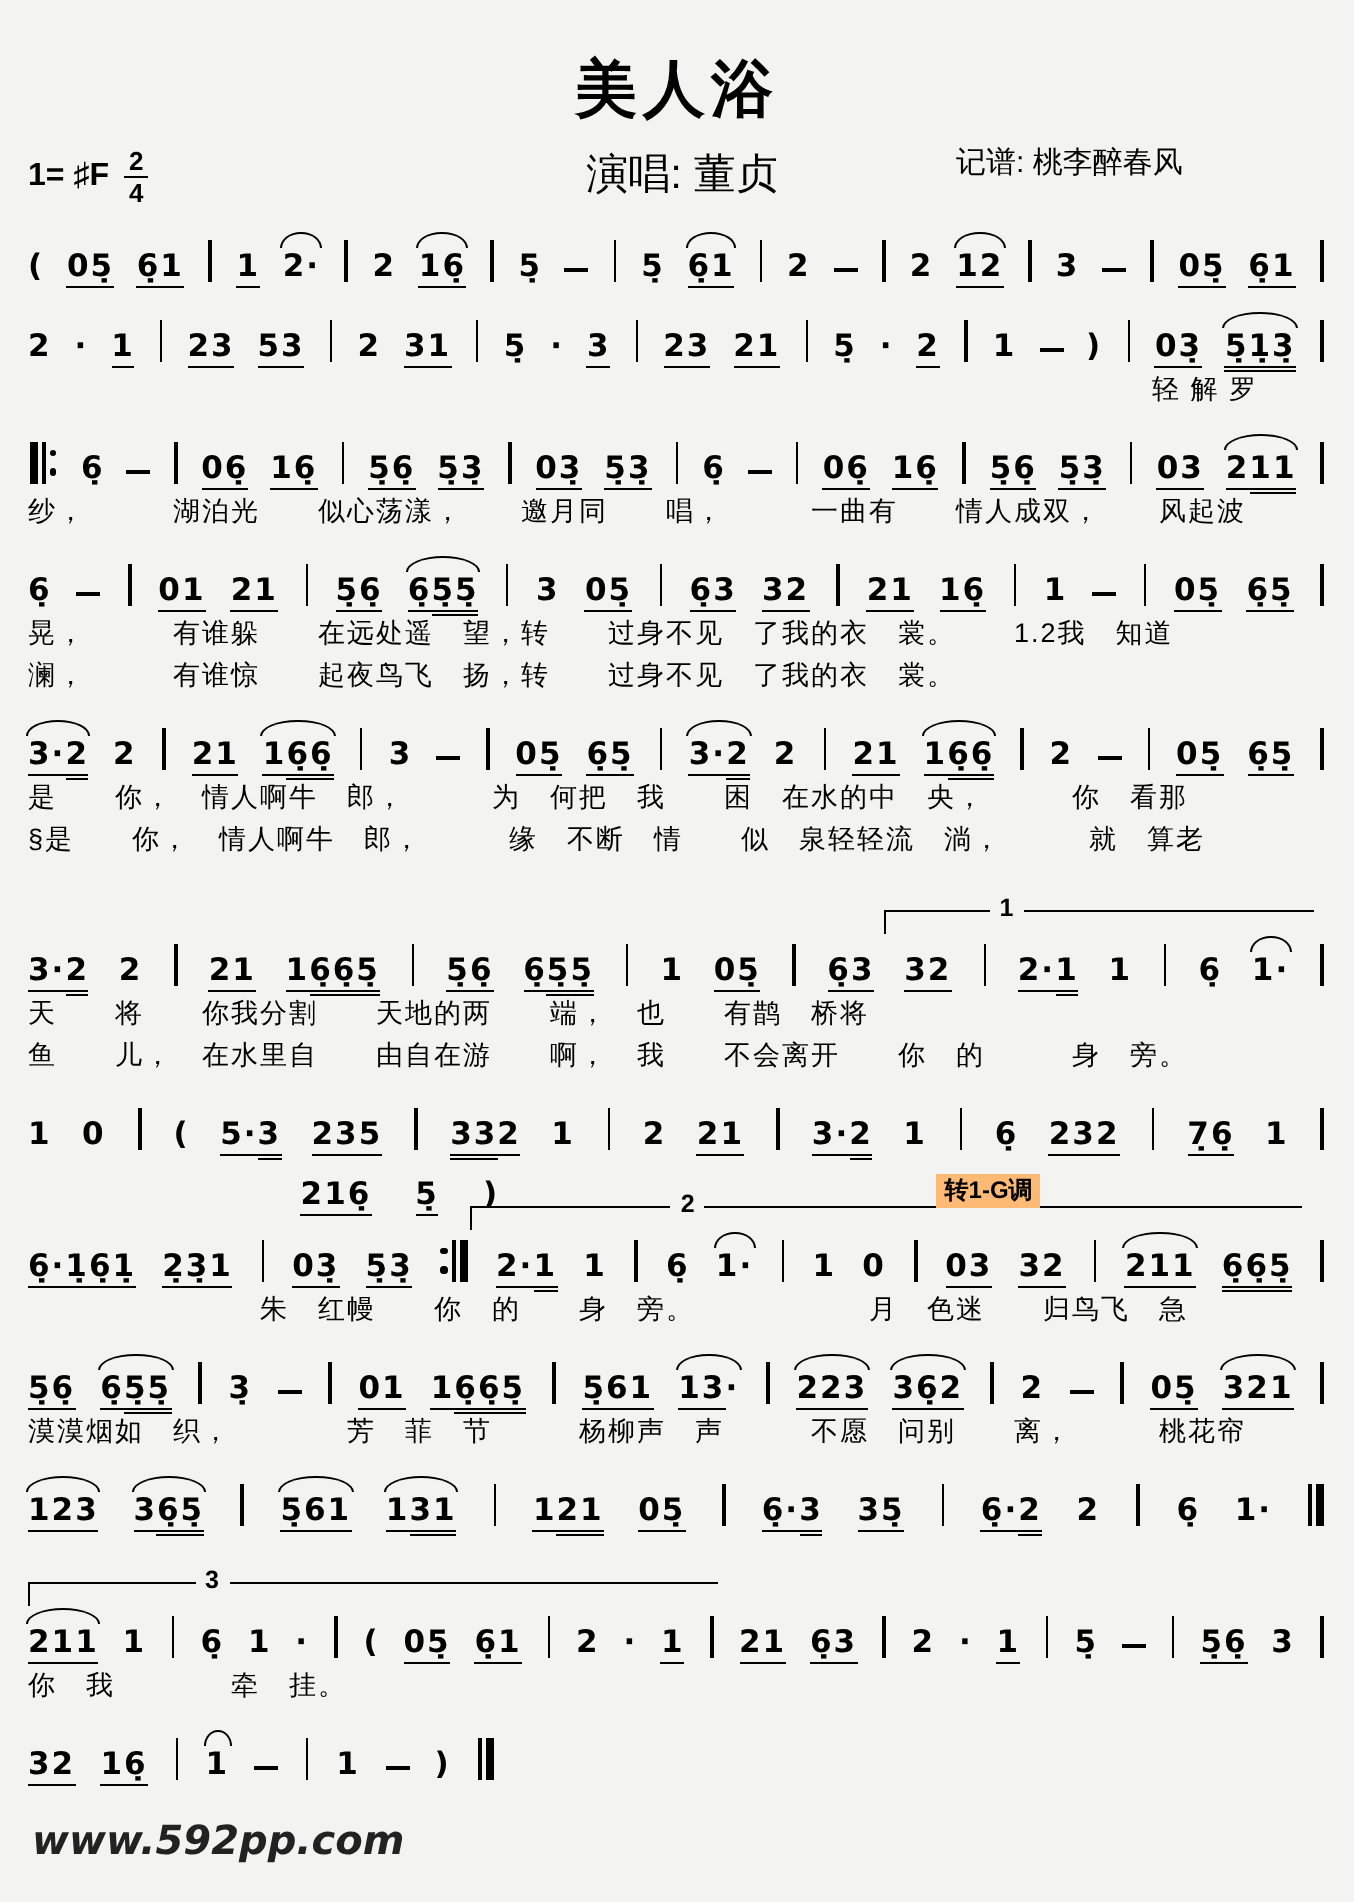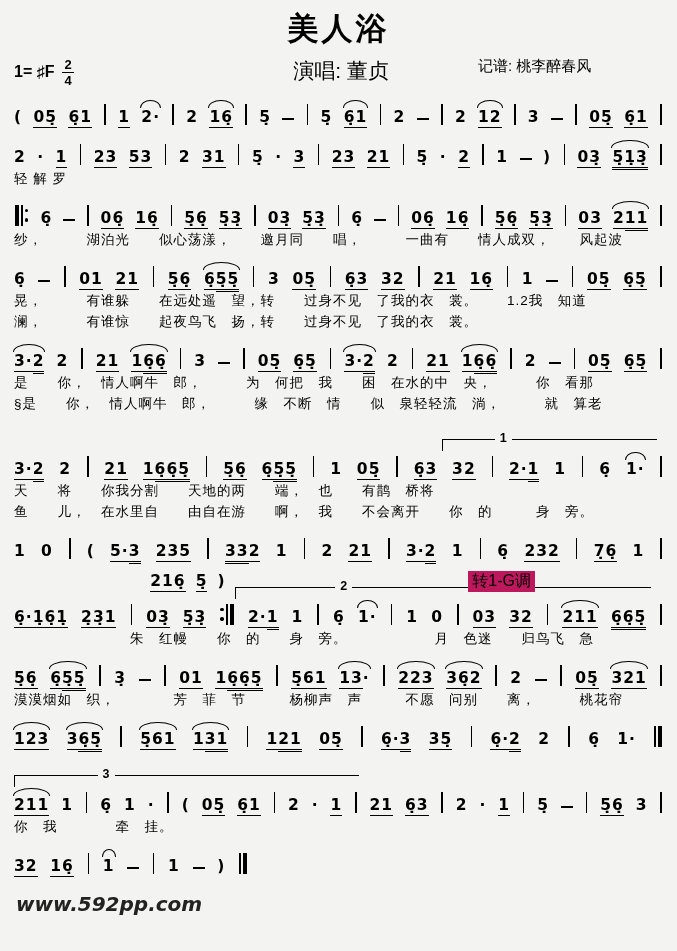--- a/index.html
+++ b/index.html
@@ -2,21 +2,21 @@
 <html><head>
 <meta charset="utf-8">
 <style>
   html,body{margin:0;padding:0}
   body{
     width:677px;height:951px;overflow:hidden;
     background:#f3f3f1;color:#000;
     font-family:"Liberation Sans",sans-serif;
   }
   .sheet{padding:8px 14px 0 14px;position:relative}
-  .title{text-align:center;font-size:31px;font-weight:bold;letter-spacing:3px;margin-top:0}
+  .title{text-align:center;font-size:31px;font-weight:bold;letter-spacing:3px;margin-top:16px}
   .meta-row{display:flex;align-items:flex-start;margin-top:4px}
   .keysig{width:190px;font-size:16px;font-weight:bold;padding-top:4px;white-space:nowrap}
   .frac{display:inline-block;text-align:center;line-height:1;vertical-align:middle;font-weight:bold;font-size:13px;margin-left:8px}
   .frac .t{display:block;border-bottom:1.5px solid #000;padding:0 2px 1px}
   .frac .b{display:block;padding-top:1px}
   .singer{flex:1;text-align:center;font-size:21px;padding-top:3px}
   .credits{width:185px;font-size:15px;line-height:1.55;text-align:left}
   
   .system{margin-top:13px;position:relative}
   .notes{display:flex;justify-content:space-between;align-items:flex-end;
@@ -29,27 +29,27 @@
   .dash{width:12px;height:2.5px;background:#000;display:inline-block;margin-bottom:7px}
   .paren{font-weight:bold}
   .barwrap{display:inline-flex;align-items:center;height:24px;margin-bottom:1px}
   .barwrap i{display:block;margin:0 1px}
   .thin{width:1.5px;height:21px;background:#000}
   .thick{width:4px;height:21px;background:#000}
   .rdots{position:relative;width:4px;height:21px}
   .rdots::before,.rdots::after{content:"";position:absolute;left:0;width:3.5px;height:3.5px;border-radius:50%;background:#000}
   .rdots::before{top:4px}.rdots::after{bottom:4px}
   .lyric{font-size:13.5px;margin-top:3px;white-space:pre;overflow:hidden;letter-spacing:1px}
-  .lyric.right{text-align:left;padding-right:34px}
+  .lyric.right{text-align:right;padding-right:34px}
   .pre{position:relative;height:26px}
   .volta{position:absolute;top:13px;border-top:1.5px solid #000;border-left:1.5px solid #000;height:11px}
   .vlabel{position:absolute;top:-9px;left:24%;background:#f3f3f1;padding:0 5px;font-size:12.5px;font-weight:bold}
-  .notes-inline{position:absolute;top:-2px;display:inline-flex;gap:10px;align-items:flex-end;
+  .notes-inline{position:absolute;top:-2px;display:inline-flex;gap:22px;align-items:flex-end;
     font-family:"DejaVu Sans",sans-serif;font-weight:bold;font-size:15.5px}
-  .keychange{position:absolute;top:-3px;font-size:16px;font-weight:normal;background:#be185d;padding:0 4px;white-space:nowrap}
+  .keychange{position:absolute;top:-3px;font-size:12px;font-weight:bold;background:#fdba74;padding:0 4px;white-space:nowrap}
   
   .footer{display:flex;justify-content:space-between;align-items:center;margin-top:16px;padding:0 2px}
   .f-right{font-size:20px;font-weight:bold;font-style:italic;font-family:"DejaVu Sans",sans-serif;color:#222}
 </style>
 </head>
 <body>
 
 <div class="sheet">
   <div class="title">美人浴</div>
 

